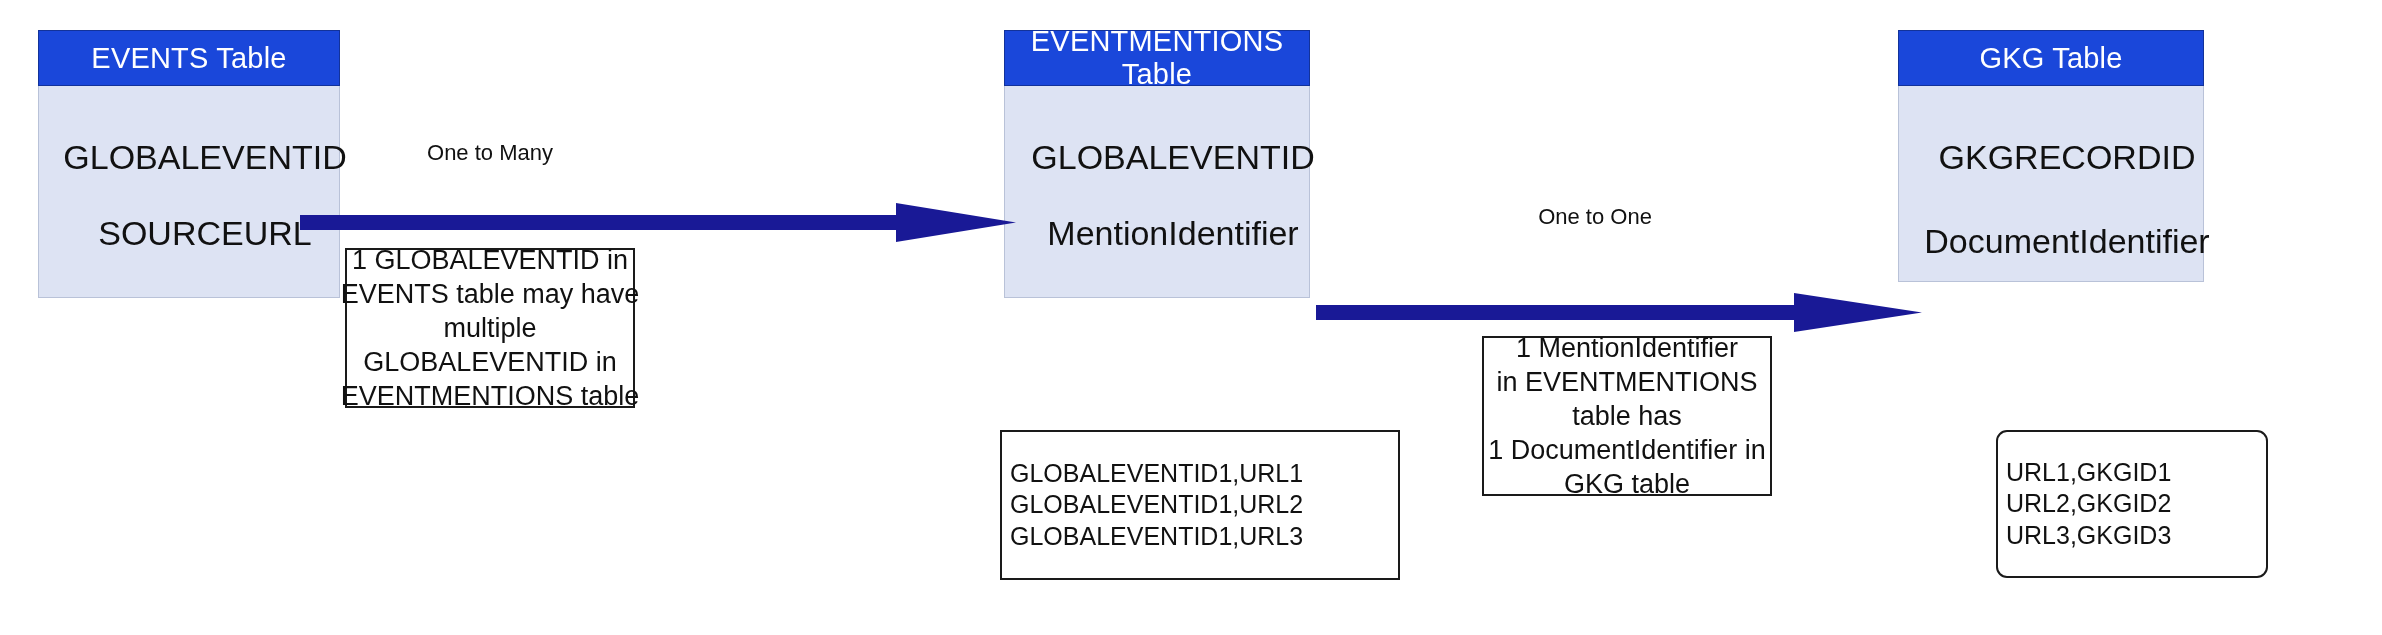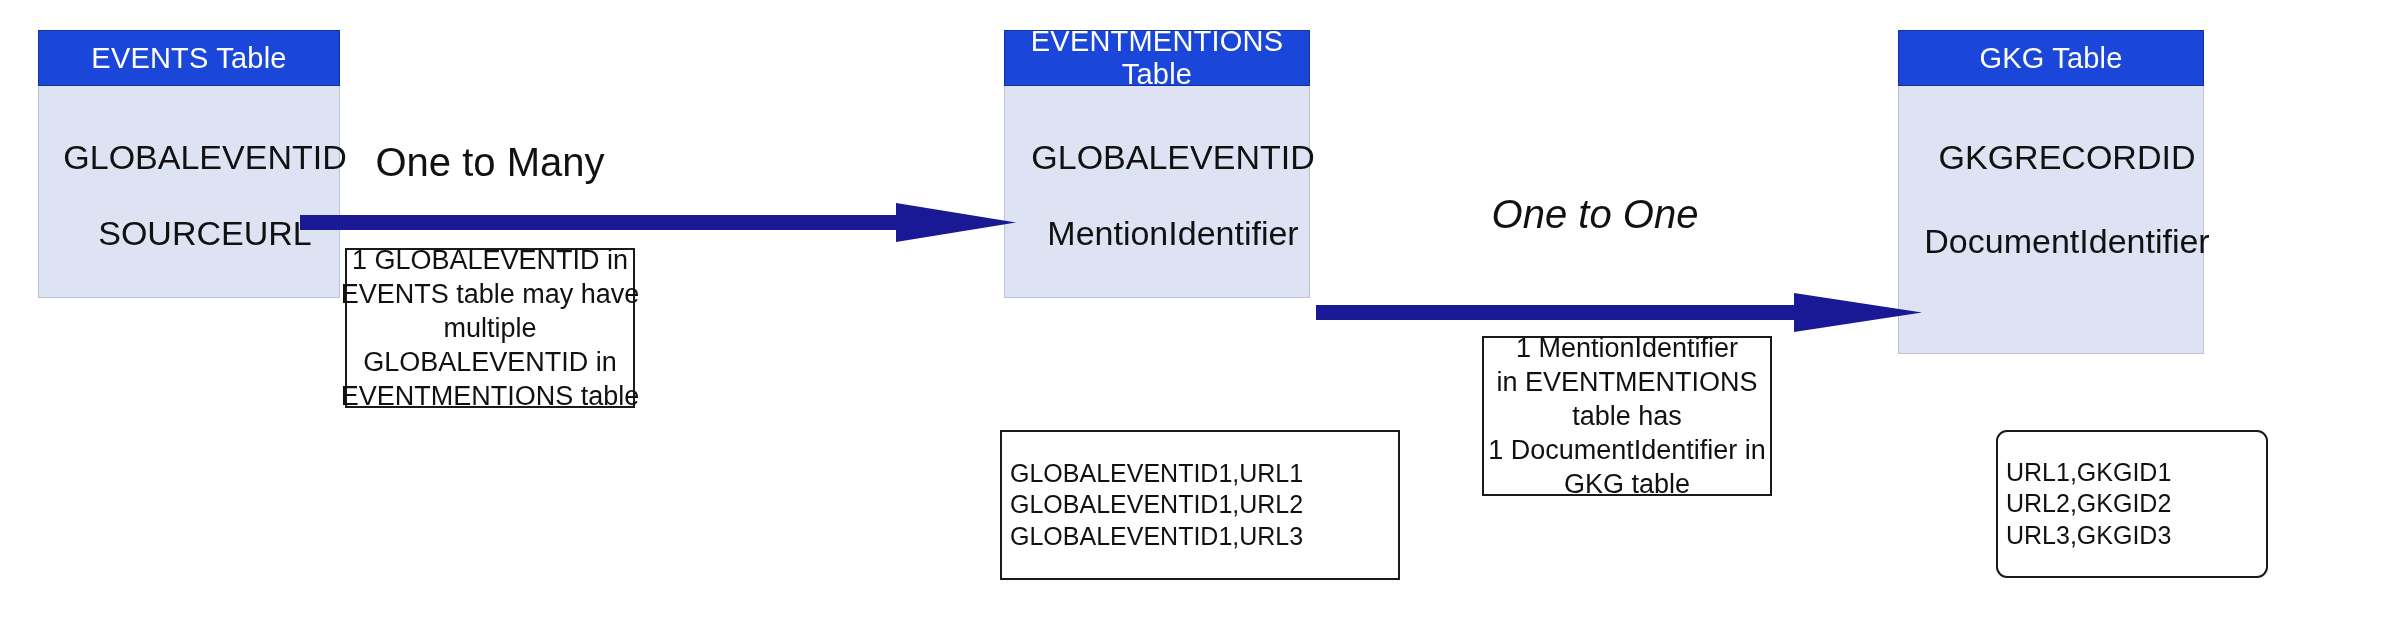--- a/index.html
+++ b/index.html
@@ -50,21 +50,21 @@
     width: 100%;
     text-align: center;
     color: #111111;
     font-size: 34px;
     white-space: nowrap;
   }
 
   
   .rel-label {
     position: absolute;
-    font-size: 40px;
+    font-size: 22px;
     color: #111111;
     text-align: center;
     white-space: nowrap;
   }
 
   
   .note-box {
     position: absolute;
     box-sizing: border-box;
     background: #ffffff;
@@ -106,42 +106,42 @@
   <div class="entity-table" style="left:1004px; top:30px; width:306px;">
     <div class="entity-header">EVENTMENTIONS Table</div>
     <div class="entity-body" style="height:212px;">
       <div class="field" style="top:52px;">GLOBALEVENTID</div>
       <div class="field" style="top:128px;">MentionIdentifier</div>
     </div>
   </div>
 
   <div class="entity-table" style="left:1898px; top:30px; width:306px;">
     <div class="entity-header">GKG Table</div>
-    <div class="entity-body" style="height:268px;">
+    <div class="entity-body" style="height:196px;">
       <div class="field" style="top:52px;">GKGRECORDID</div>
       <div class="field" style="top:136px;">DocumentIdentifier</div>
     </div>
   </div>
 
   <div class="rel-label" style="left:345px; top:140px; width:290px;">One to Many</div>
 
   <svg class="arrow-svg" style="left:300px; top:196px;" width="716" height="54" viewBox="0 0 716 54">
     <rect x="0" y="19" width="616" height="15" fill="#191996"></rect>
     <polygon points="596,7 716,26.5 596,46" fill="#191996"></polygon>
   </svg>
 
   <div class="note-box big" style="left:345px; top:248px; width:290px; height:160px;">
     <span class="line">1 GLOBALEVENTID in</span>
     <span class="line">EVENTS table may have</span>
     <span class="line">multiple</span>
     <span class="line">GLOBALEVENTID in</span>
     <span class="line">EVENTMENTIONS table</span>
   </div>
 
-  <div class="rel-label" style="left:1450px; top:192px; width:290px;font-style:italic;">One to One</div>
+  <div class="rel-label" style="left:1450px; top:204px; width:290px;">One to One</div>
 
   <svg class="arrow-svg" style="left:1316px; top:286px;" width="606" height="54" viewBox="0 0 606 54">
     <rect x="0" y="19" width="496" height="15" fill="#191996"></rect>
     <polygon points="478,7 606,26.5 478,46" fill="#191996"></polygon>
   </svg>
 
   <div class="note-box big" style="left:1482px; top:336px; width:290px; height:160px;">
     <span class="line">1 MentionIdentifier</span>
     <span class="line">in EVENTMENTIONS</span>
     <span class="line">table has</span>

